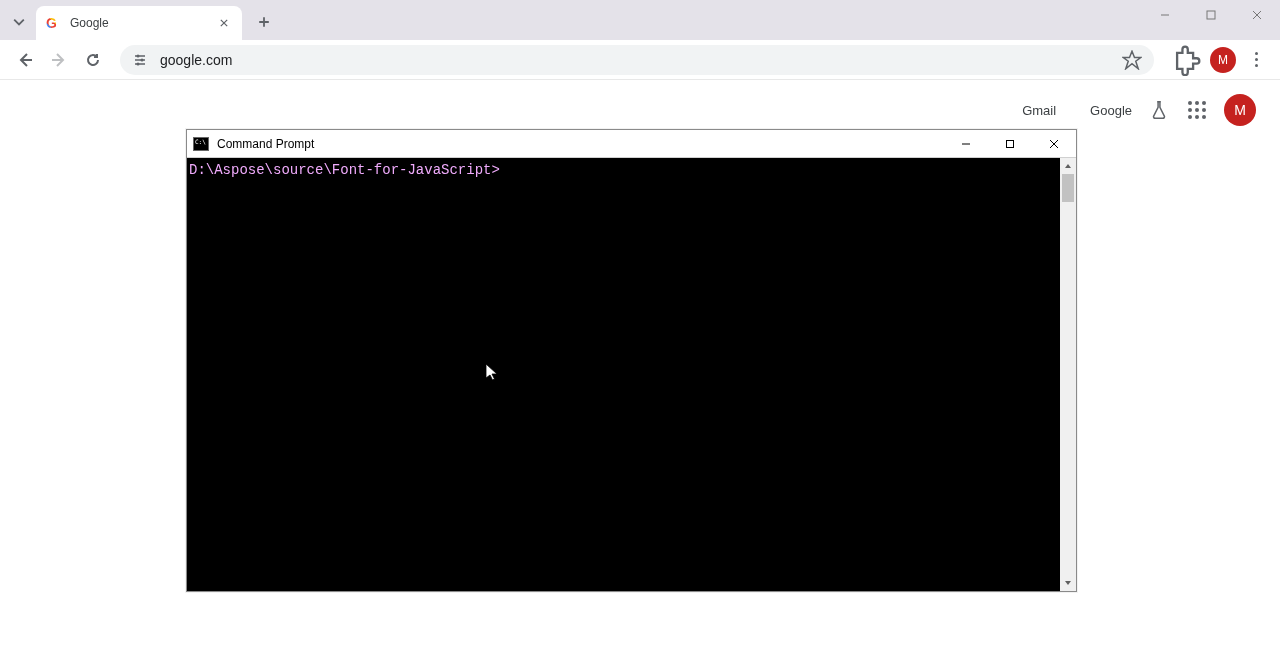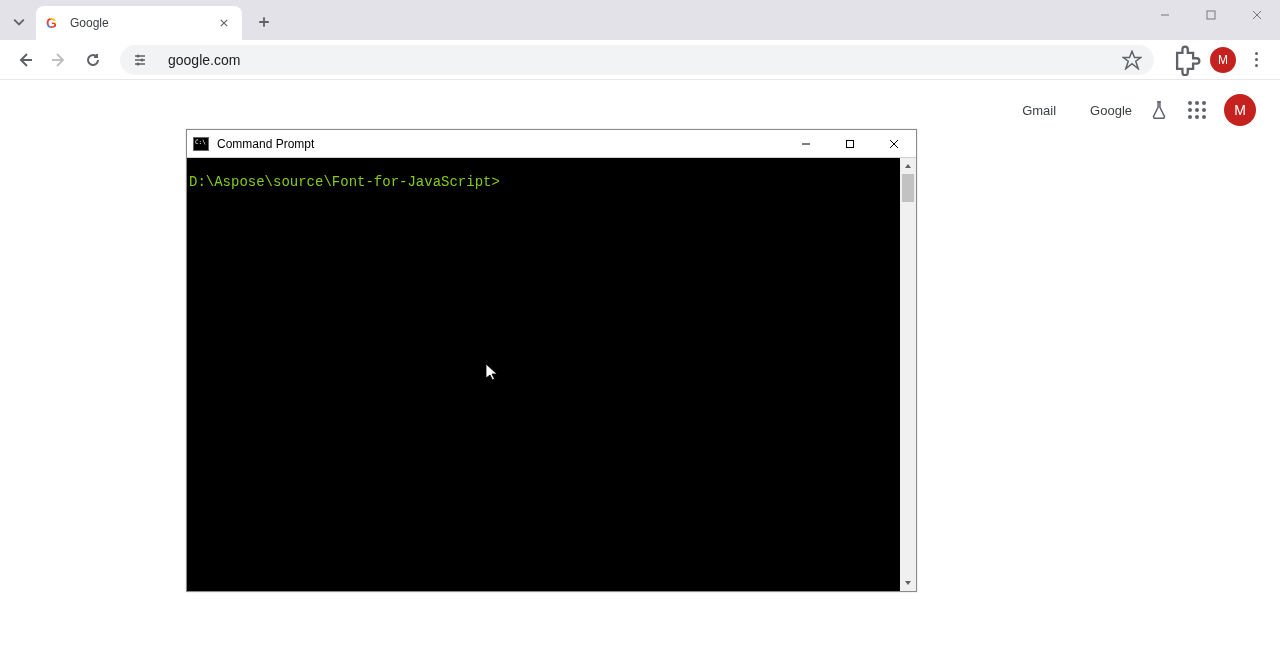--- a/index.html
+++ b/index.html
@@ -82,21 +82,20 @@
 .nav-btn svg { width:16px;height:16px; stroke:#5f6368; fill:none; stroke-width:2; }
 .omnibox {
   flex: 1;
   height: 30px;
   background: #f1f3f4;
   border-radius: 15px;
   margin: 0 10px;
   display: flex;
   align-items: center;
   padding: 0 12px;
-  gap: 8px;
 }
 .site-icon { width:16px;height:16px; margin-right: 12px; display:flex;align-items:center;justify-content:center; }
 .omnibox-text { font-size: 14px; color: #202124; flex:1; }
 .star-btn { width:20px;height:20px; display:flex;align-items:center;justify-content:center; cursor:pointer; }
 .tb-icon { width: 32px; height: 32px; display:flex;align-items:center;justify-content:center; cursor:pointer; margin-left:6px; border-radius:50%; }
 .profile-badge {
   width: 26px; height: 26px; border-radius: 50%;
   background: #c5221f;
   color: #fff; font-size: 12px;
   display:flex;align-items:center;justify-content:center;
@@ -123,21 +122,21 @@
   width: 32px; height: 32px; border-radius: 50%;
   background: #c5221f; color:#fff; font-size: 14px;
   display:flex;align-items:center;justify-content:center;
   cursor:pointer;
 }
 
 
 .cmd-window {
   position: absolute;
   left: 186px; top: 129px;
-  width: 731px;
+  width: 891px;
   height: 463px;
   background: #fff;
   border: 1px solid #8a8a8a;
   display: flex;
   flex-direction: column;
   box-shadow: 0 0 0 1px rgba(0,0,0,0.05);
 }
 .cmd-titlebar {
   height: 28px;
   background: #fff;
@@ -169,24 +168,24 @@
 }
 .cmd-ctrl svg { width:10px;height:10px; stroke:#000; fill:none; stroke-width:1; }
 .cmd-body-wrap {
   flex: 1;
   display: flex;
   background: #000;
 }
 .cmd-body {
   flex: 1;
   background: #000;
-  color: #84cc16;
+  color: #f0abfc;
   font-family: Consolas, "Courier New", monospace;
   font-size: 14px;
-  padding: 16px 2px;
+  padding: 4px 2px;
   white-space: pre;
   position: relative;
   overflow: hidden;
 }
 .cmd-scrollbar {
   width: 16px;
   background: #f0f0f0;
   position: relative;
   display:flex;flex-direction:column;
 }

